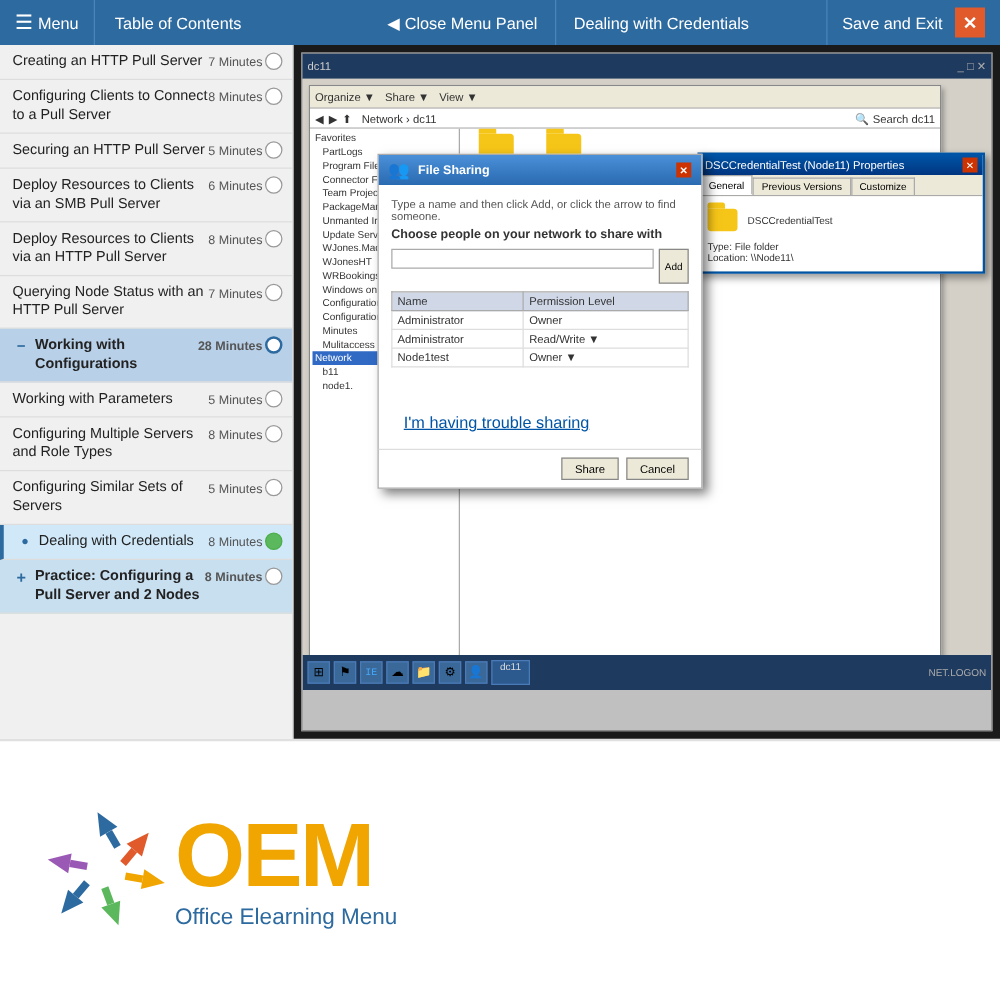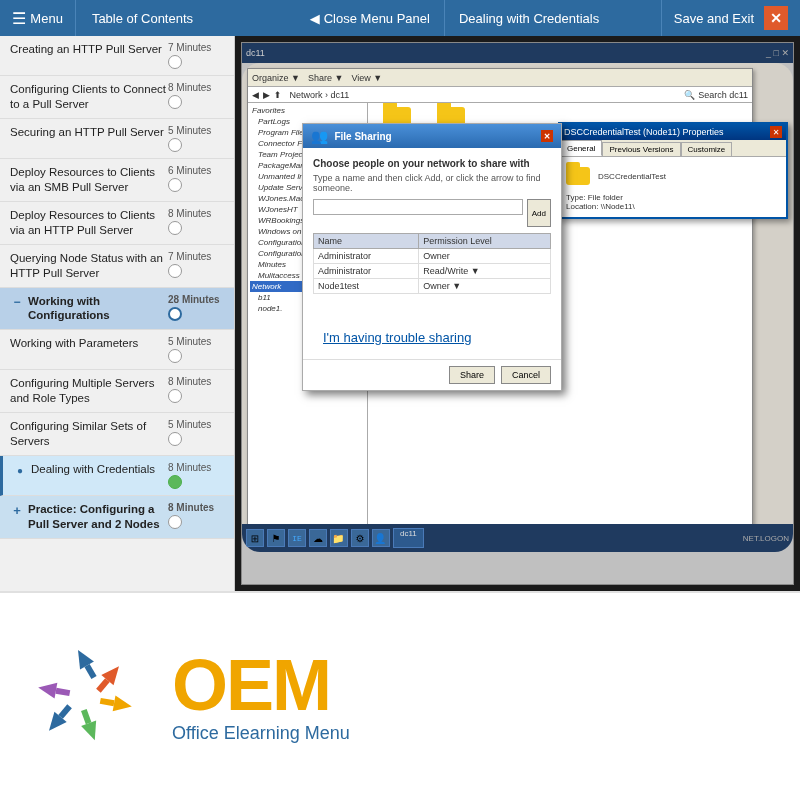--- a/index.html
+++ b/index.html
@@ -95,21 +95,22 @@
       background: #b8d0e8;
       font-weight: bold;
     }
     .sidebar-item-text {
       flex: 1;
       line-height: 1.3;
       color: #222;
     }
     .sidebar-item-meta {
       display: flex;
-      flex-direction: column;
+      flex-direction: row;
+      align-items: flex-end;
       gap: 2px;
       min-width: 58px;
     }
     .item-minutes {
       font-size: 10px;
       color: #555;
       white-space: nowrap;
     }
     .item-circle {
       width: 14px;
@@ -177,21 +178,20 @@
     }
     .win-taskbar-top span {
       font-size: 9px;
       color: #ccc;
     }
     .win-content {
       background: #d4d0c8;
       position: relative;
       height: calc(100% - 52px);
       overflow: hidden;
-      border-radius: 18px;
     }
     .win-explorer {
       position: absolute;
       top: 5px;
       left: 5px;
       right: 40px;
       bottom: 10px;
       background: #fff;
       border: 1px solid #888;
       box-shadow: 2px 2px 4px rgba(0,0,0,0.3);
@@ -223,21 +223,20 @@
       height: calc(100% - 34px);
     }
     .win-left-panel {
       width: 120px;
       border-right: 1px solid #aaa;
       background: #fff;
       padding: 2px;
       font-size: 8px;
       color: #333;
       overflow: hidden;
-      font-style: italic;
     }
     .win-left-item {
       padding: 1px 2px;
       white-space: nowrap;
       overflow: hidden;
     }
     .win-left-item.selected { background: #316ac5; color: #fff; }
     .win-right-panel {
       flex: 1;
       background: #fff;
@@ -457,21 +456,21 @@
       height: 209px;
       background: #fff;
       display: flex;
       align-items: center;
       padding: 20px 30px;
       border-top: 2px solid #e0e0e0;
     }
     .oem-logo {
       display: flex;
       align-items: center;
-      gap: 32px;
+      gap: 0;
     }
     .oem-icon-box {
       width: 110px;
       height: 110px;
       position: relative;
       flex-shrink: 0;
     }
     .oem-text-box {
       display: flex;
       flex-direction: column;
@@ -711,22 +710,22 @@
 
         <div class="dialog-sharing">
           <div class="sharing-title">
             <span style="display:flex; align-items:center; gap:6px;">
               <span style="font-size:14px;">👥</span>
               <span>File Sharing</span>
             </span>
             <div class="dialog-close">✕</div>
           </div>
           <div class="sharing-body">
+            <div style="font-size:9px; color:#555; margin-bottom:4px;">Type a name and then click Add, or click the arrow to find someone.</div>
             <div style="font-weight:bold; font-size:10px; margin-bottom:4px;">Choose people on your network to share with</div>
-            <div style="font-size:9px; color:#555; margin-bottom:4px;">Type a name and then click Add, or click the arrow to find someone.</div>
             <div class="sharing-input-row">
               <input class="sharing-input" type="text" style="">
               <button class="sharing-add-btn">Add</button>
             </div>
             <table class="sharing-table">
               <thead>
                 <tr>
                   <th>Name</th>
                   <th>Permission Level</th>
                 </tr>

